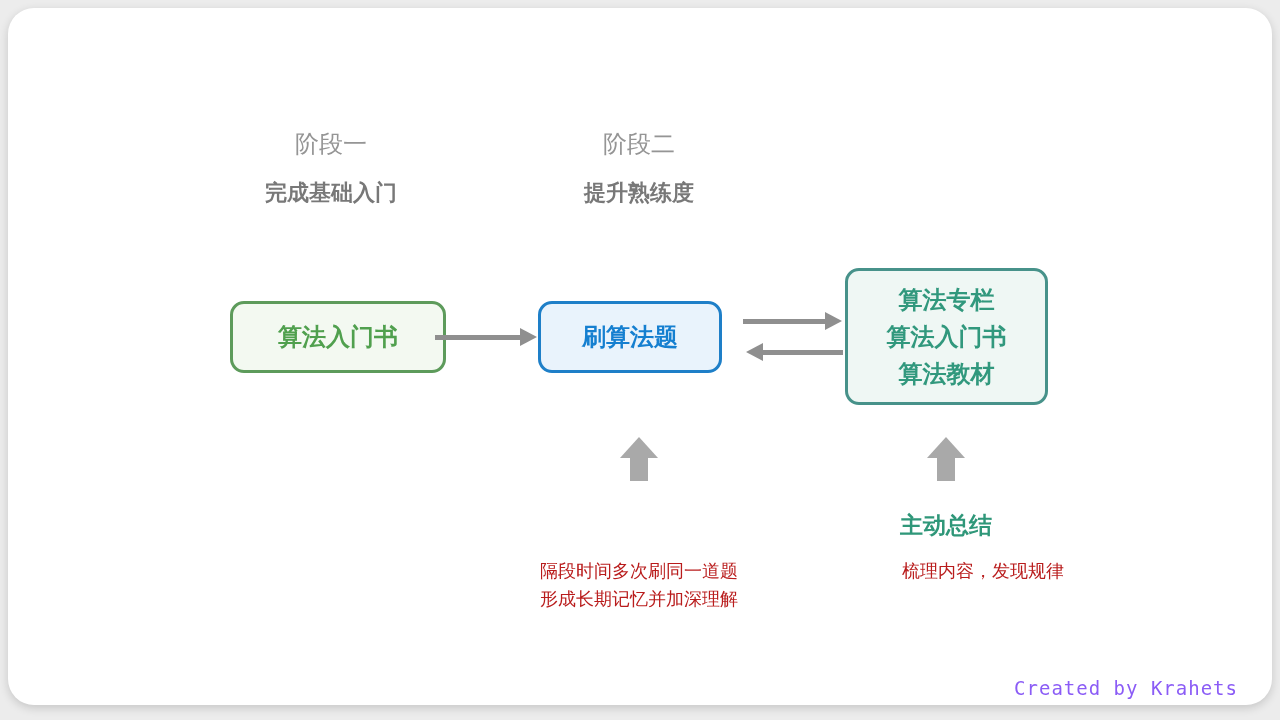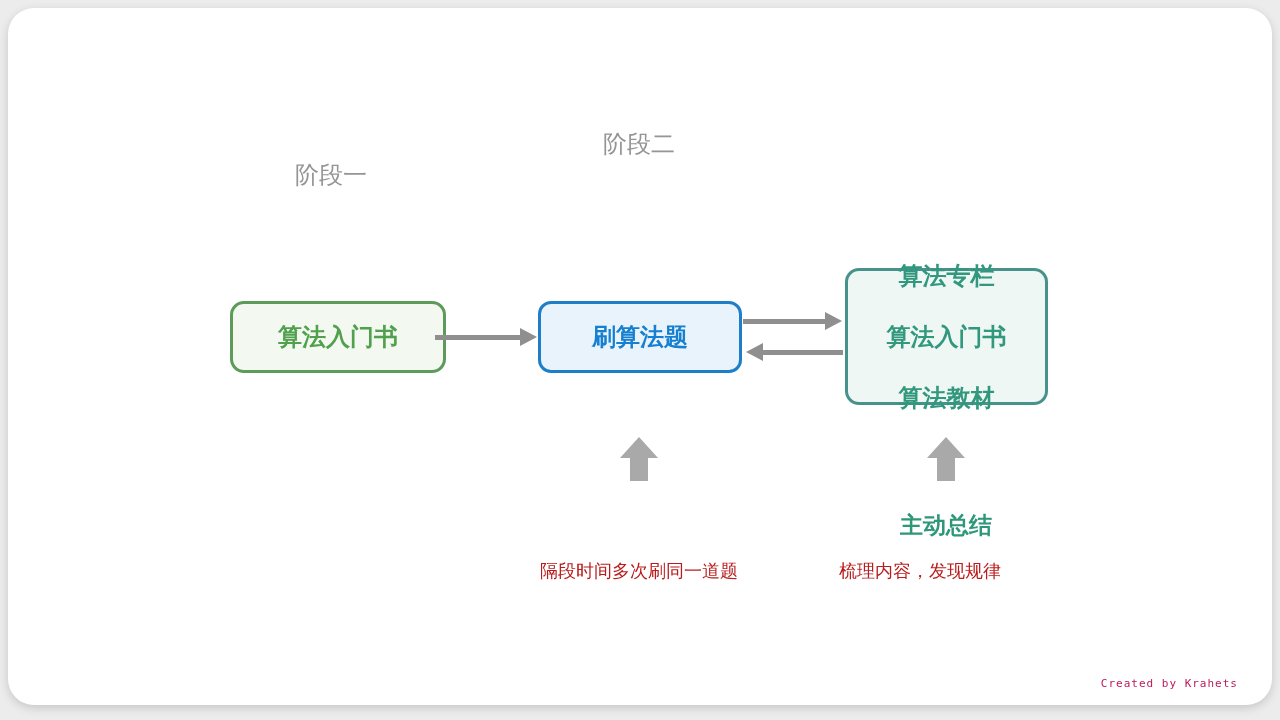--- a/index.html
+++ b/index.html
@@ -45,21 +45,20 @@
     box-sizing: border-box;
     border-radius: 14px;
     border: 3px solid;
     display: flex;
     flex-direction: column;
     align-items: center;
     justify-content: center;
     font-size: 24px;
     font-weight: bold;
     text-align: center;
-    gap: 24px;
   }
   .node-green { border-color: #5d9b5b; background: #f3f9f1; color: #50a04e; }
   .node-blue  { border-color: #1e7fc8; background: #e9f3fc; color: #157fd0; }
   .node-teal  { border-color: #47928a; background: #eff7f4; color: #31987d; }
   .node-line { line-height: 37px; }
   .node-line-single { line-height: 30px; }
 
   .arrow-shaft { background: #8f8f8f; height: 5px; }
   .arrow-head-right {
     width: 0; height: 0;
@@ -103,41 +102,43 @@
   .ann-body {
     width: 320px;
     text-align: center;
     font-size: 18px;
     line-height: 28px;
     color: #b91c1c;
   }
 
   .watermark {
     font-family: "DejaVu Sans Mono", monospace;
-    font-size: 11px;
-    color: #be185d;
+    font-size: 19px;
+    color: #8b5cf6;
     letter-spacing: 1px;
   }
 </style>
 </head>
 <body>
 
 <div class="canvas">
   <div class="card"></div>
 
-  <div class="abs stage-label" style="left:181px; top:128px;margin-top:31px;">阶段一</div>
+  <div class="abs stage-label" style="left:181px; top:128px;">阶段一</div>
+  <div class="abs stage-subtitle" style="left:181px; top:178px;">完成基础入门</div>
 
   <div class="abs stage-label" style="left:489px; top:128px;">阶段二</div>
+  <div class="abs stage-subtitle" style="left:489px; top:178px;">提升熟练度</div>
 
 
   <div class="abs node node-green" style="left:230px; top:301px; width:216px; height:72px;">
     <span class="node-line-single">算法入门书</span>
   </div>
 
-  <div class="abs node node-blue" style="left:538px; top:301px; width:204px; height:72px;border-radius:13px;">
+  <div class="abs node node-blue" style="left:538px; top:301px; width:184px; height:72px;">
     <span class="node-line-single">刷算法题</span>
   </div>
 
   <div class="abs node node-teal" style="left:845px; top:268px; width:203px; height:137px;">
     <span class="node-line">算法专栏</span>
     <span class="node-line">算法入门书</span>
     <span class="node-line">算法教材</span>
   </div>
 
   <div>
@@ -159,21 +160,22 @@
     <div class="up-arrow-tri"></div>
     <div class="up-arrow-stem"></div>
   </div>
   <div class="abs up-arrow" style="left:916px; top:437px;">
     <div class="up-arrow-tri"></div>
     <div class="up-arrow-stem"></div>
   </div>
 
   <div class="abs ann-body" style="left:479px; top:557px;">
     <div>隔段时间多次刷同一道题</div>
+    <div>形成长期记忆并加深理解</div>
   </div>
 
   <div class="abs ann-title ann-title-teal" style="left:796px; top:510px;">主动总结</div>
-  <div class="abs ann-body" style="left:760px; top:557px;text-align:center;">
+  <div class="abs ann-body" style="left:823px; top:557px;text-align:center;">
     <div>梳理内容，发现规律</div>
   </div>
 
   <div class="abs watermark" style="right:42px; top:677px;">Created by Krahets</div>
 </div>
 
 </body></html>

